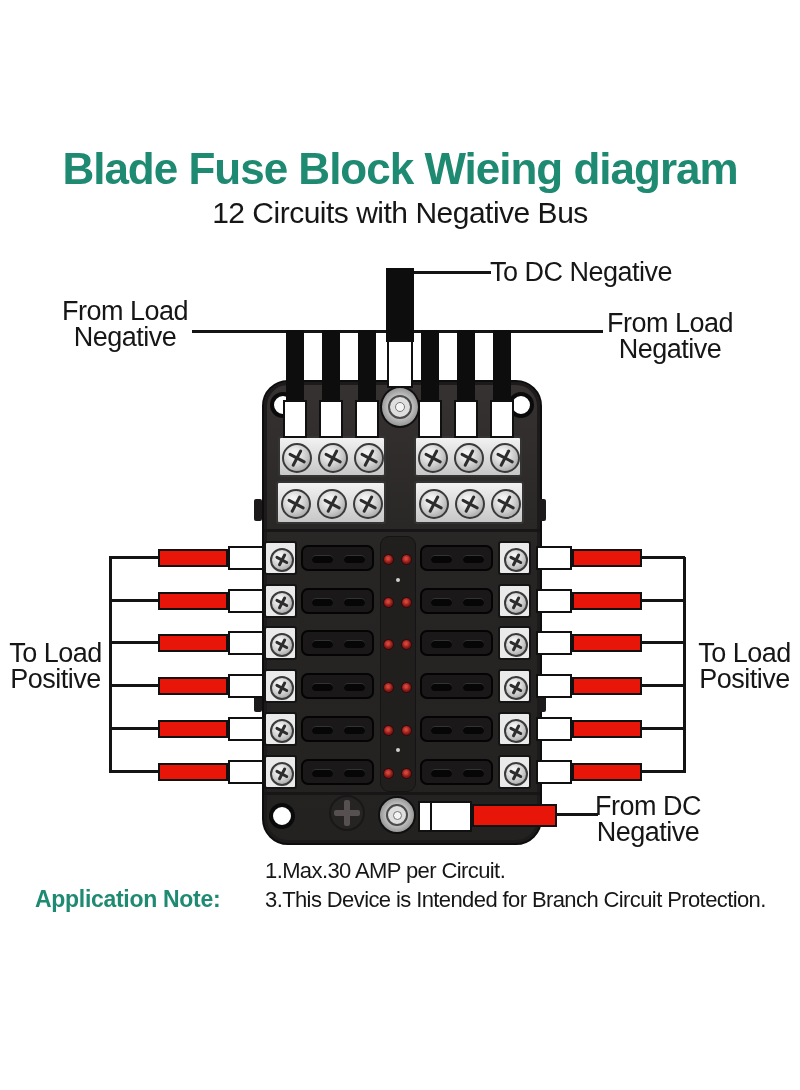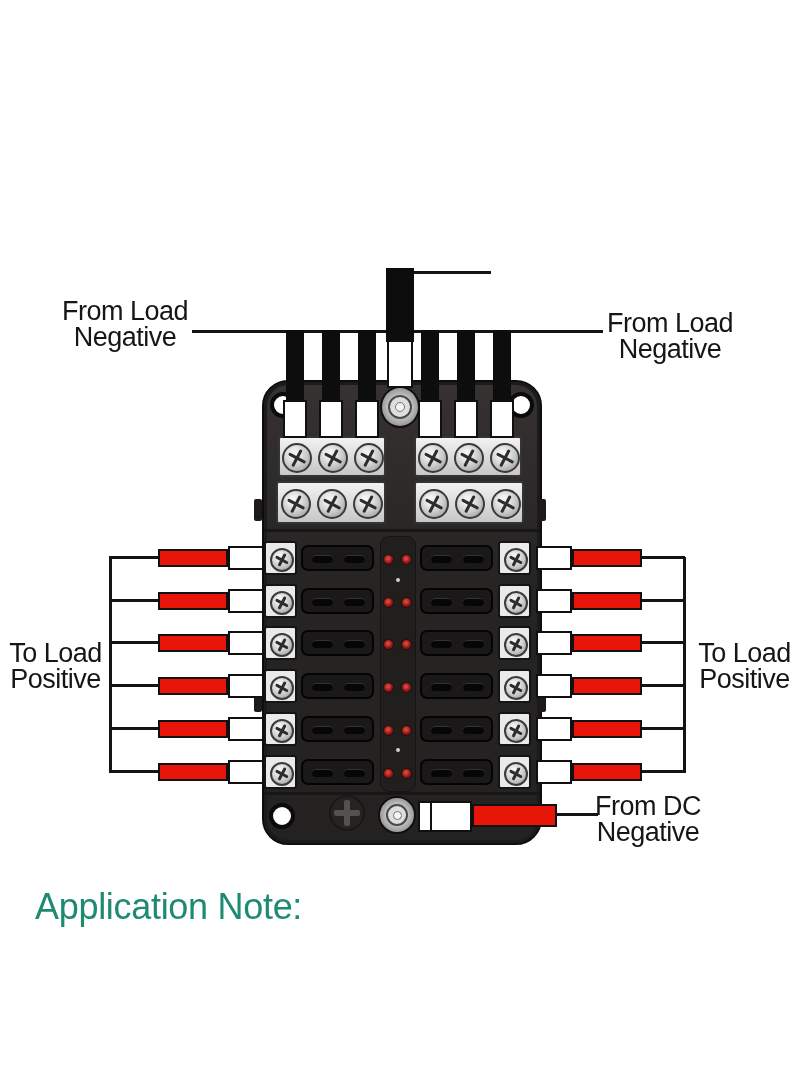--- a/index.html
+++ b/index.html
@@ -80,33 +80,36 @@
   .cross-screw{position:absolute;width:36px;height:36px;border-radius:50%;background:#262323;border:2px solid #191717;box-sizing:border-box;}
   .cross-screw::before,.cross-screw::after{content:"";position:absolute;left:50%;top:50%;background:#565050;border-radius:2px;}
   .cross-screw::before{width:26px;height:6px;transform:translate(-50%,-50%);}
   .cross-screw::after{width:6px;height:26px;transform:translate(-50%,-50%);}
   .conn-divider{position:absolute;left:10px;top:0;width:2px;height:100%;background:#111;}
   
   .circuit-row{position:absolute;left:0;width:800px;height:43px;}
   .circuit-row .rowel{position:absolute;}
   
   .note-heading{
-    left:35px;top:886px;font-size:36px;font-weight:normal;letter-spacing:-0.3px;color:var(--accent-teal);
+    left:35px;top:886px;font-size:23px;font-weight:bold;letter-spacing:-0.3px;color:var(--accent-teal);
   }
   .note-lines{left:265px;top:857px;width:535px;font-size:22px;letter-spacing:-0.6px;line-height:28.5px;color:#161616;}
 </style>
 </head>
 <body>
 
 <div id="stage">
 
+  <div class="abs title">Blade Fuse Block Wieing diagram</div>
+  <div class="abs subtitle">12 Circuits with Negative Bus</div>
 
   <div class="abs hline" style="left:192px;top:330px;width:411px;"></div>
 
   <div class="abs hline" style="left:413px;top:271px;width:78px;"></div>
+  <div class="abs lbl" style="left:490px;top:259px;text-align:left;">To DC Negative</div>
 
   <div class="abs lbl" style="left:55px;top:298px;width:140px;">From Load
 Negative</div>
   <div class="abs lbl" style="left:600px;top:310px;width:140px;">From Load
 Negative</div>
 
   <div class="abs block-body"></div>
   <div class="abs groove" style="top:529px;"></div>
   <div class="abs groove" style="top:792px;"></div>
   <div class="abs side-tab" style="left:254px;top:499px;"></div>
@@ -327,15 +330,17 @@
   <div class="abs sleeve" style="left:418px;top:801px;width:54px;height:31px;">
     <span class="conn-divider"></span>
   </div>
   <div class="abs red-wire" style="left:472px;top:804px;width:85px;height:23px;"></div>
   <div class="abs hline" style="left:556px;top:813px;width:42px;"></div>
   <div class="abs lbl" style="left:592px;top:793px;width:112px;">From DC
 Negative</div>
 
   <div class="abs note-heading">Application Note:</div>
   <div class="abs note-lines">
+    <div>1.Max.30 AMP per Circuit.</div>
+    <div>3.This Device is Intended for Branch Circuit Protection.</div>
   </div>
 
 </div>
 
 </body></html>

